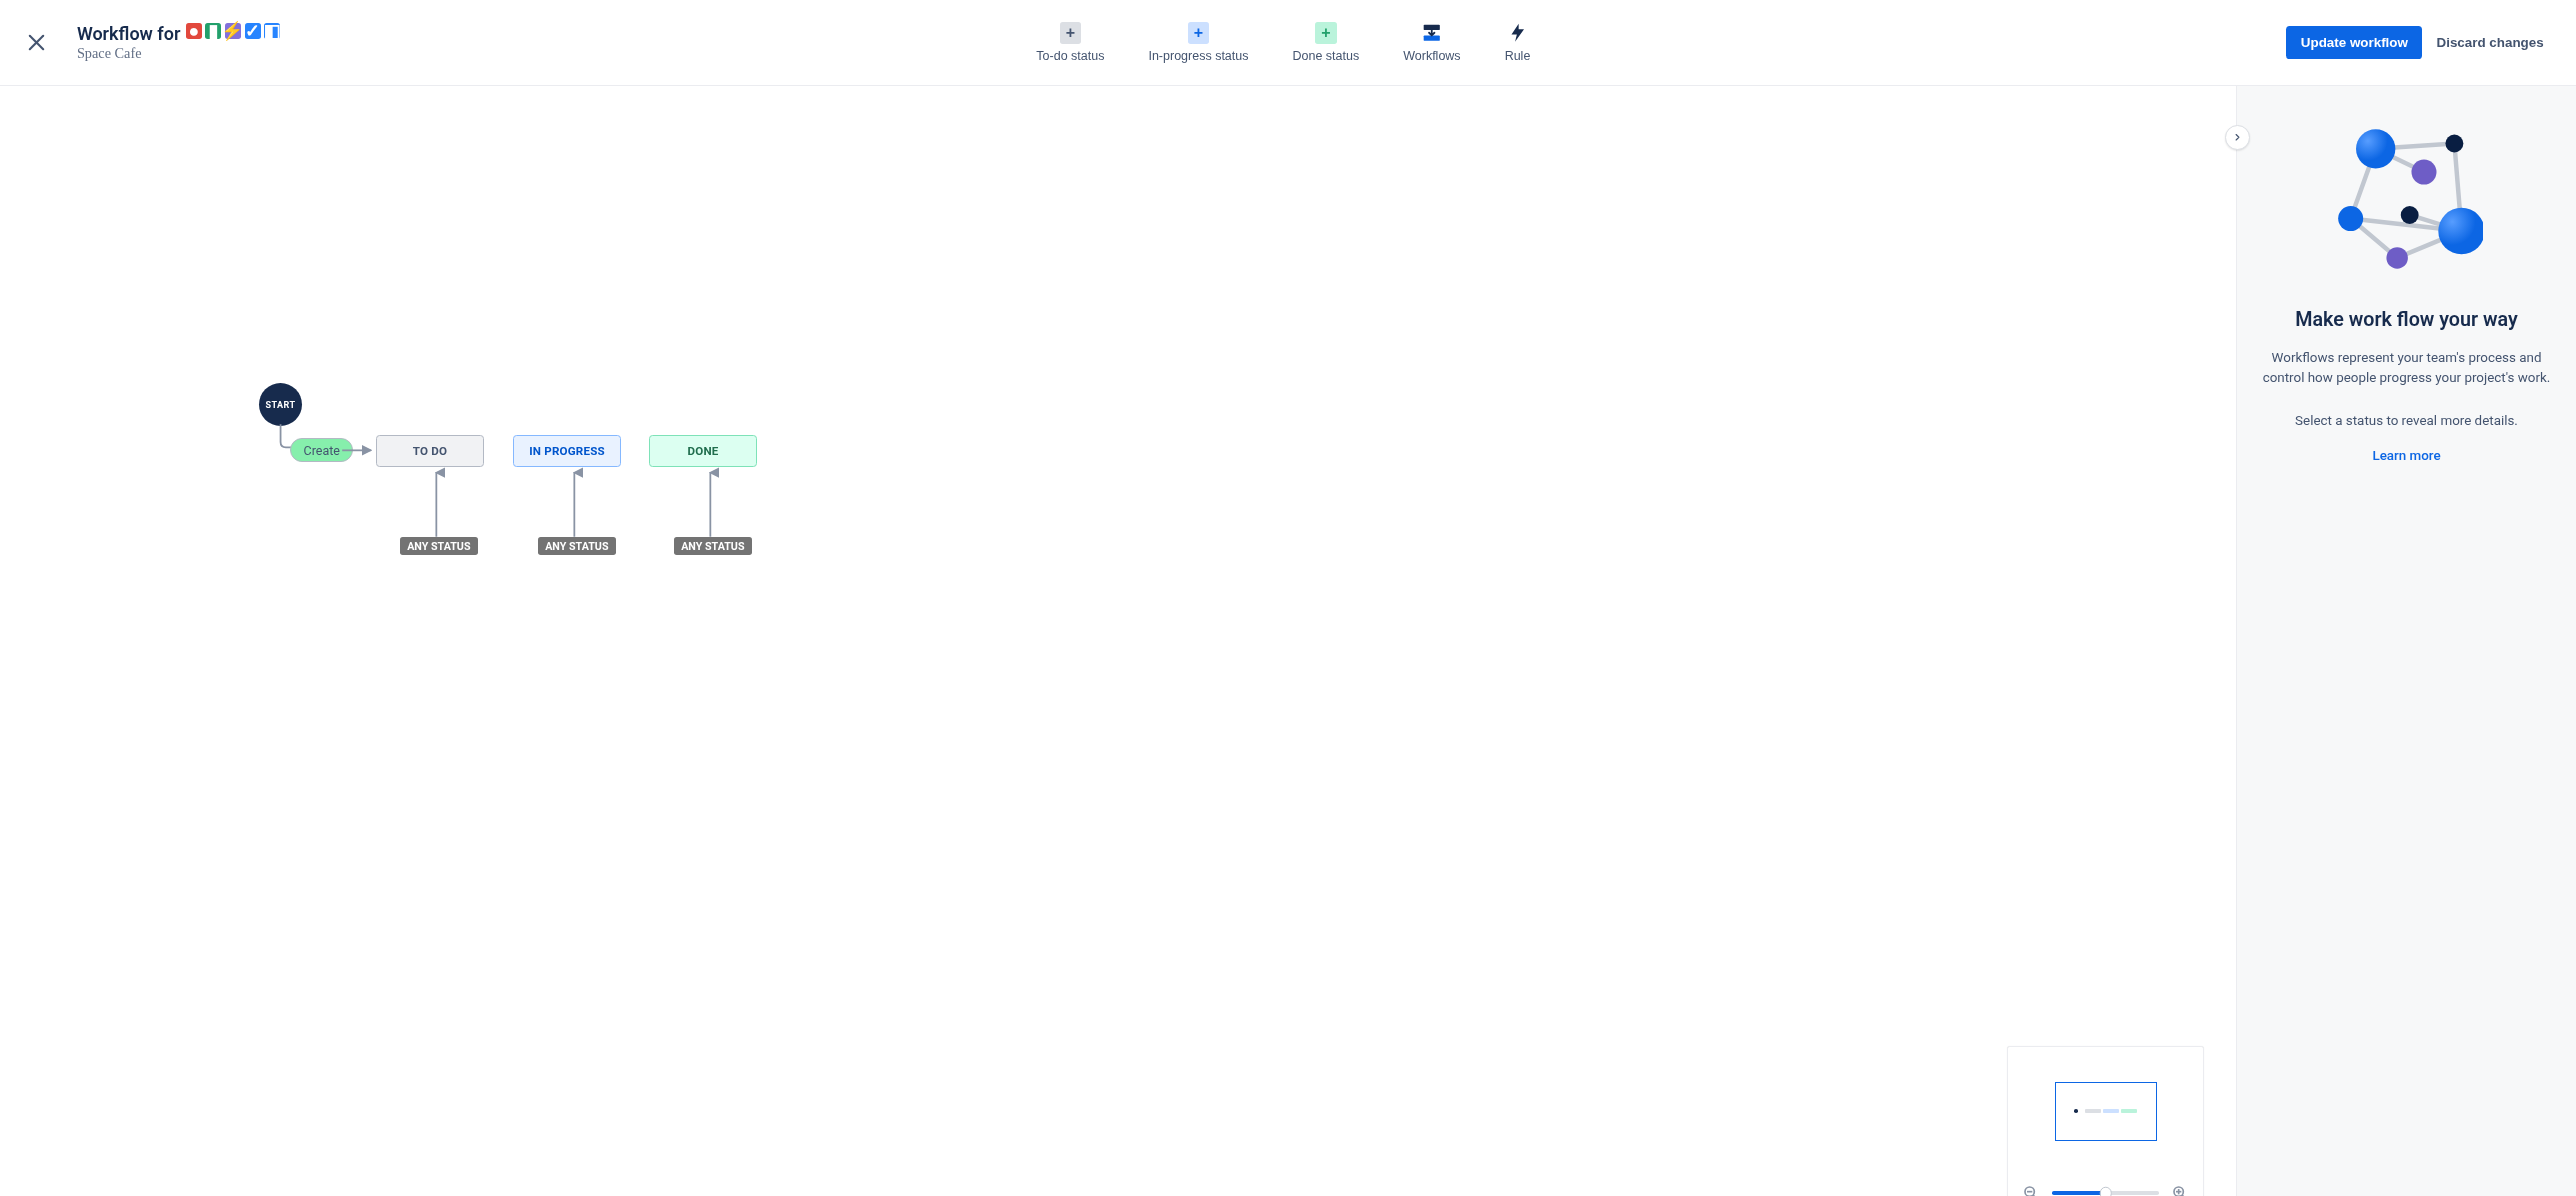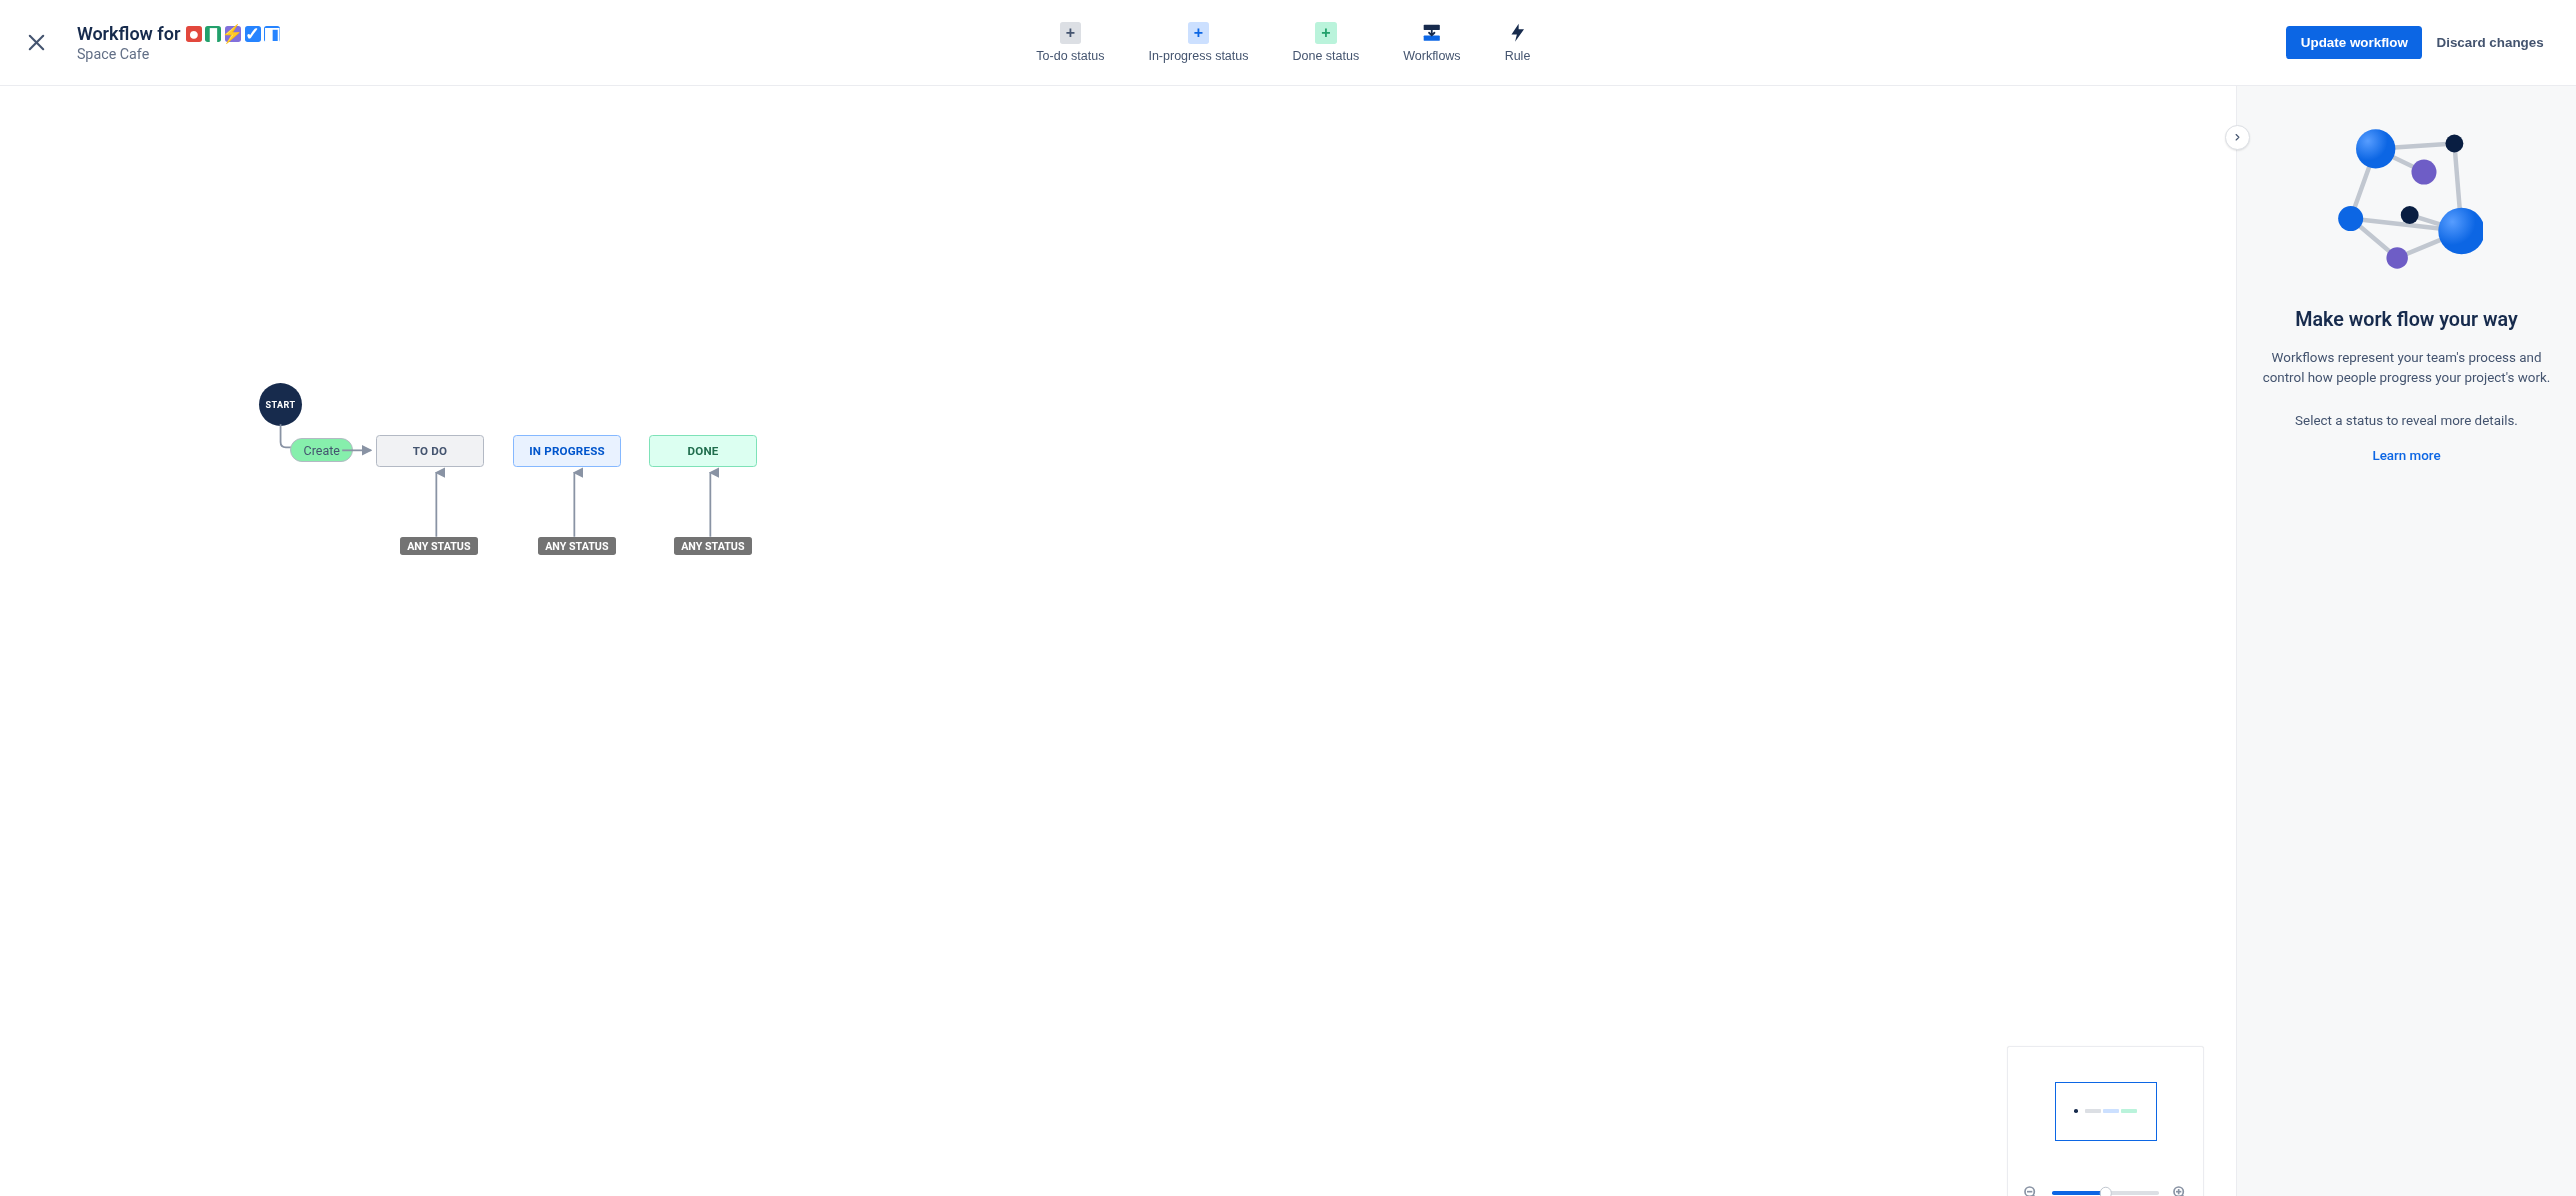--- a/index.html
+++ b/index.html
@@ -36,24 +36,24 @@
     border-bottom: 0.9px solid #ebecf0;
     gap: 21.5px;
     height: 86px;
   }
   .close-btn {
     background: none; border: none; cursor: pointer;
     display: flex; align-items: center; justify-content: center;
     padding: 7.2px; color: var(--text-subtle);
   }
   .title-block { display: flex; flex-direction: column; gap: 1.8px; }
-  .title-row { display: flex; align-items: center; gap: 5.4px; font-size: 18px; font-weight: 600; }
+  .title-row { display: flex; gap: 5.4px; font-size: 18px; font-weight: 600; }
   .title-icons { display: flex; gap: 3.6px; }
   .title-icon { width: 16px; height: 16px; border-radius: 2.7px; display:flex; align-items:center; justify-content:center; }
-  .subtitle { font-size: 14.3px; color: var(--text-subtle2); }
+  .subtitle { font-size: 14.3px; color: var(--text-subtle2); font-family: Liberation Serif, serif; }
 
   .toolbar-center { display: flex; gap: 32px; margin: 0 auto; }
   .tool-btn {
     display: flex; flex-direction: column; align-items: center; gap: 5.4px;
     background: none; border: none; cursor: pointer; font-size: 12.5px;
     color: var(--text-subtle); font-weight: 500;
   }
   .tool-icon-box {
     width: 21.5px; height: 21.5px; border-radius: 2.7px;
     display:flex; align-items:center; justify-content:center;

